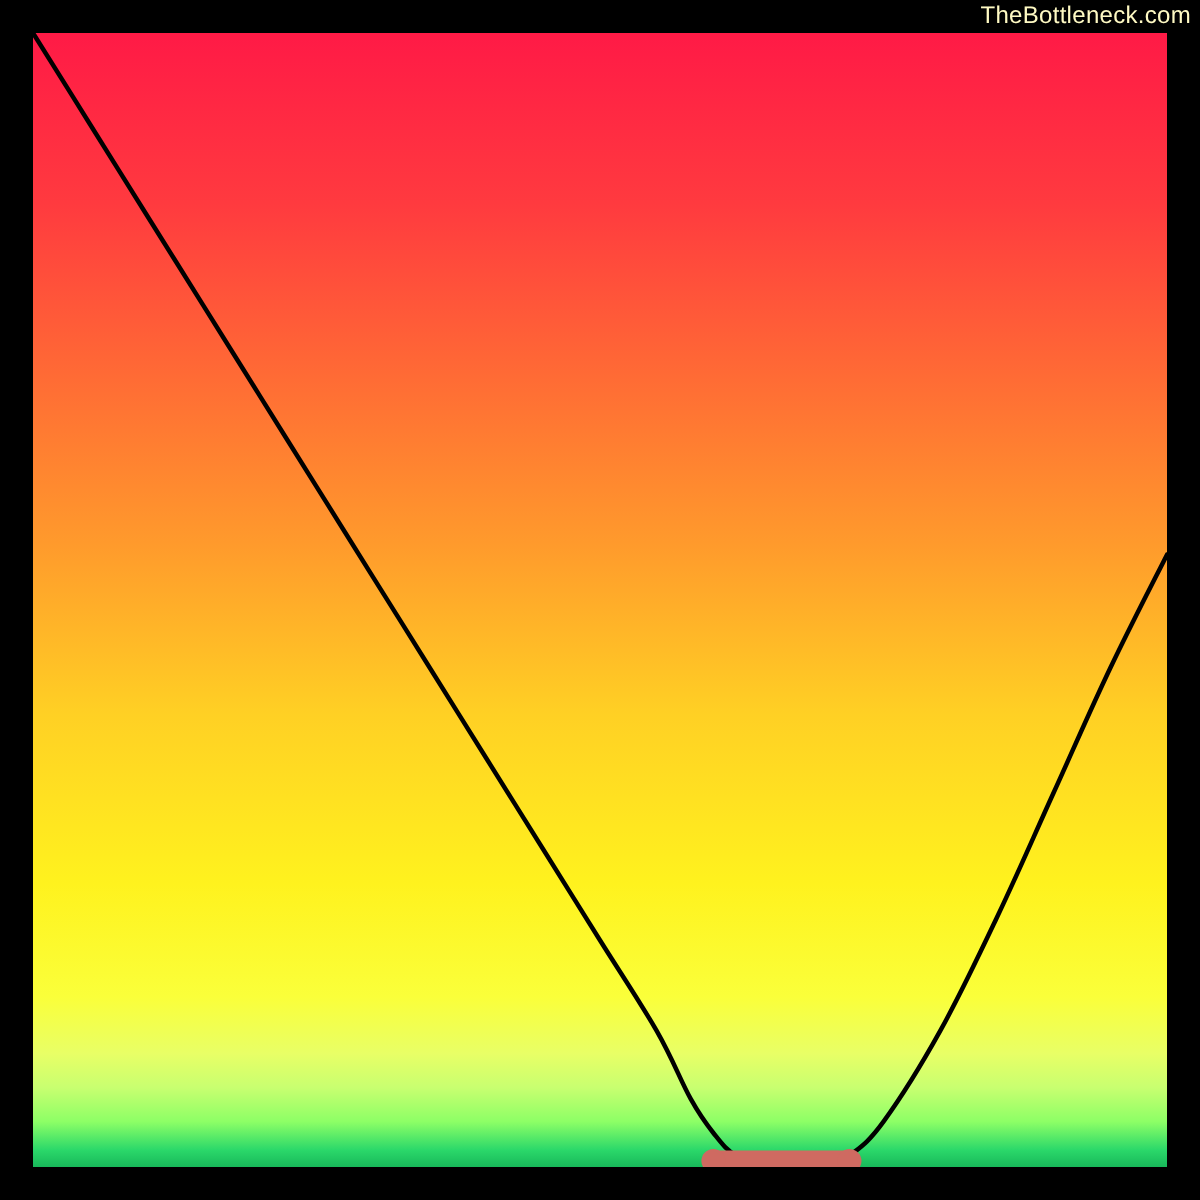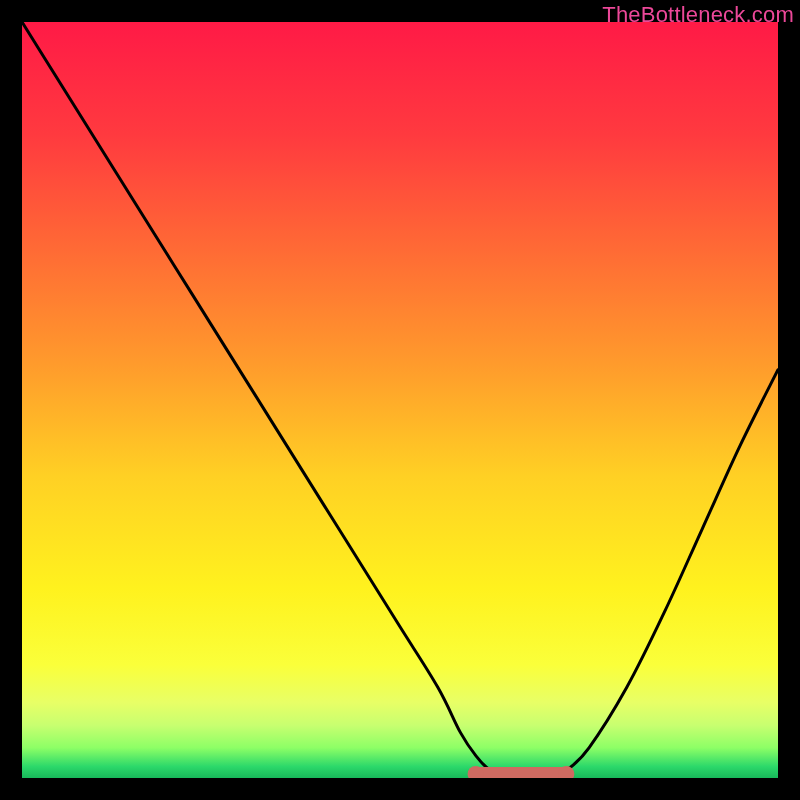--- a/index.html
+++ b/index.html
@@ -16,22 +16,22 @@
     top: 22px;
     width: 756px;
     height: 756px;
     background: #000;
   }
   .watermark {
     position: absolute;
     top: 2px;
     right: 6px;
     font-family: Arial, Helvetica, sans-serif;
-    font-size: 22px;
-    color: #ec4899;
+    font-size: 16px;
+    color: #fef9c3;
     letter-spacing: 0.2px;
     pointer-events: none;
   }
   svg { display: block; }
 </style>
 </head>
 <body>
 
 <div class="frame">
   <svg id="chart-svg" width="756" height="756" viewBox="0 0 756 756">

